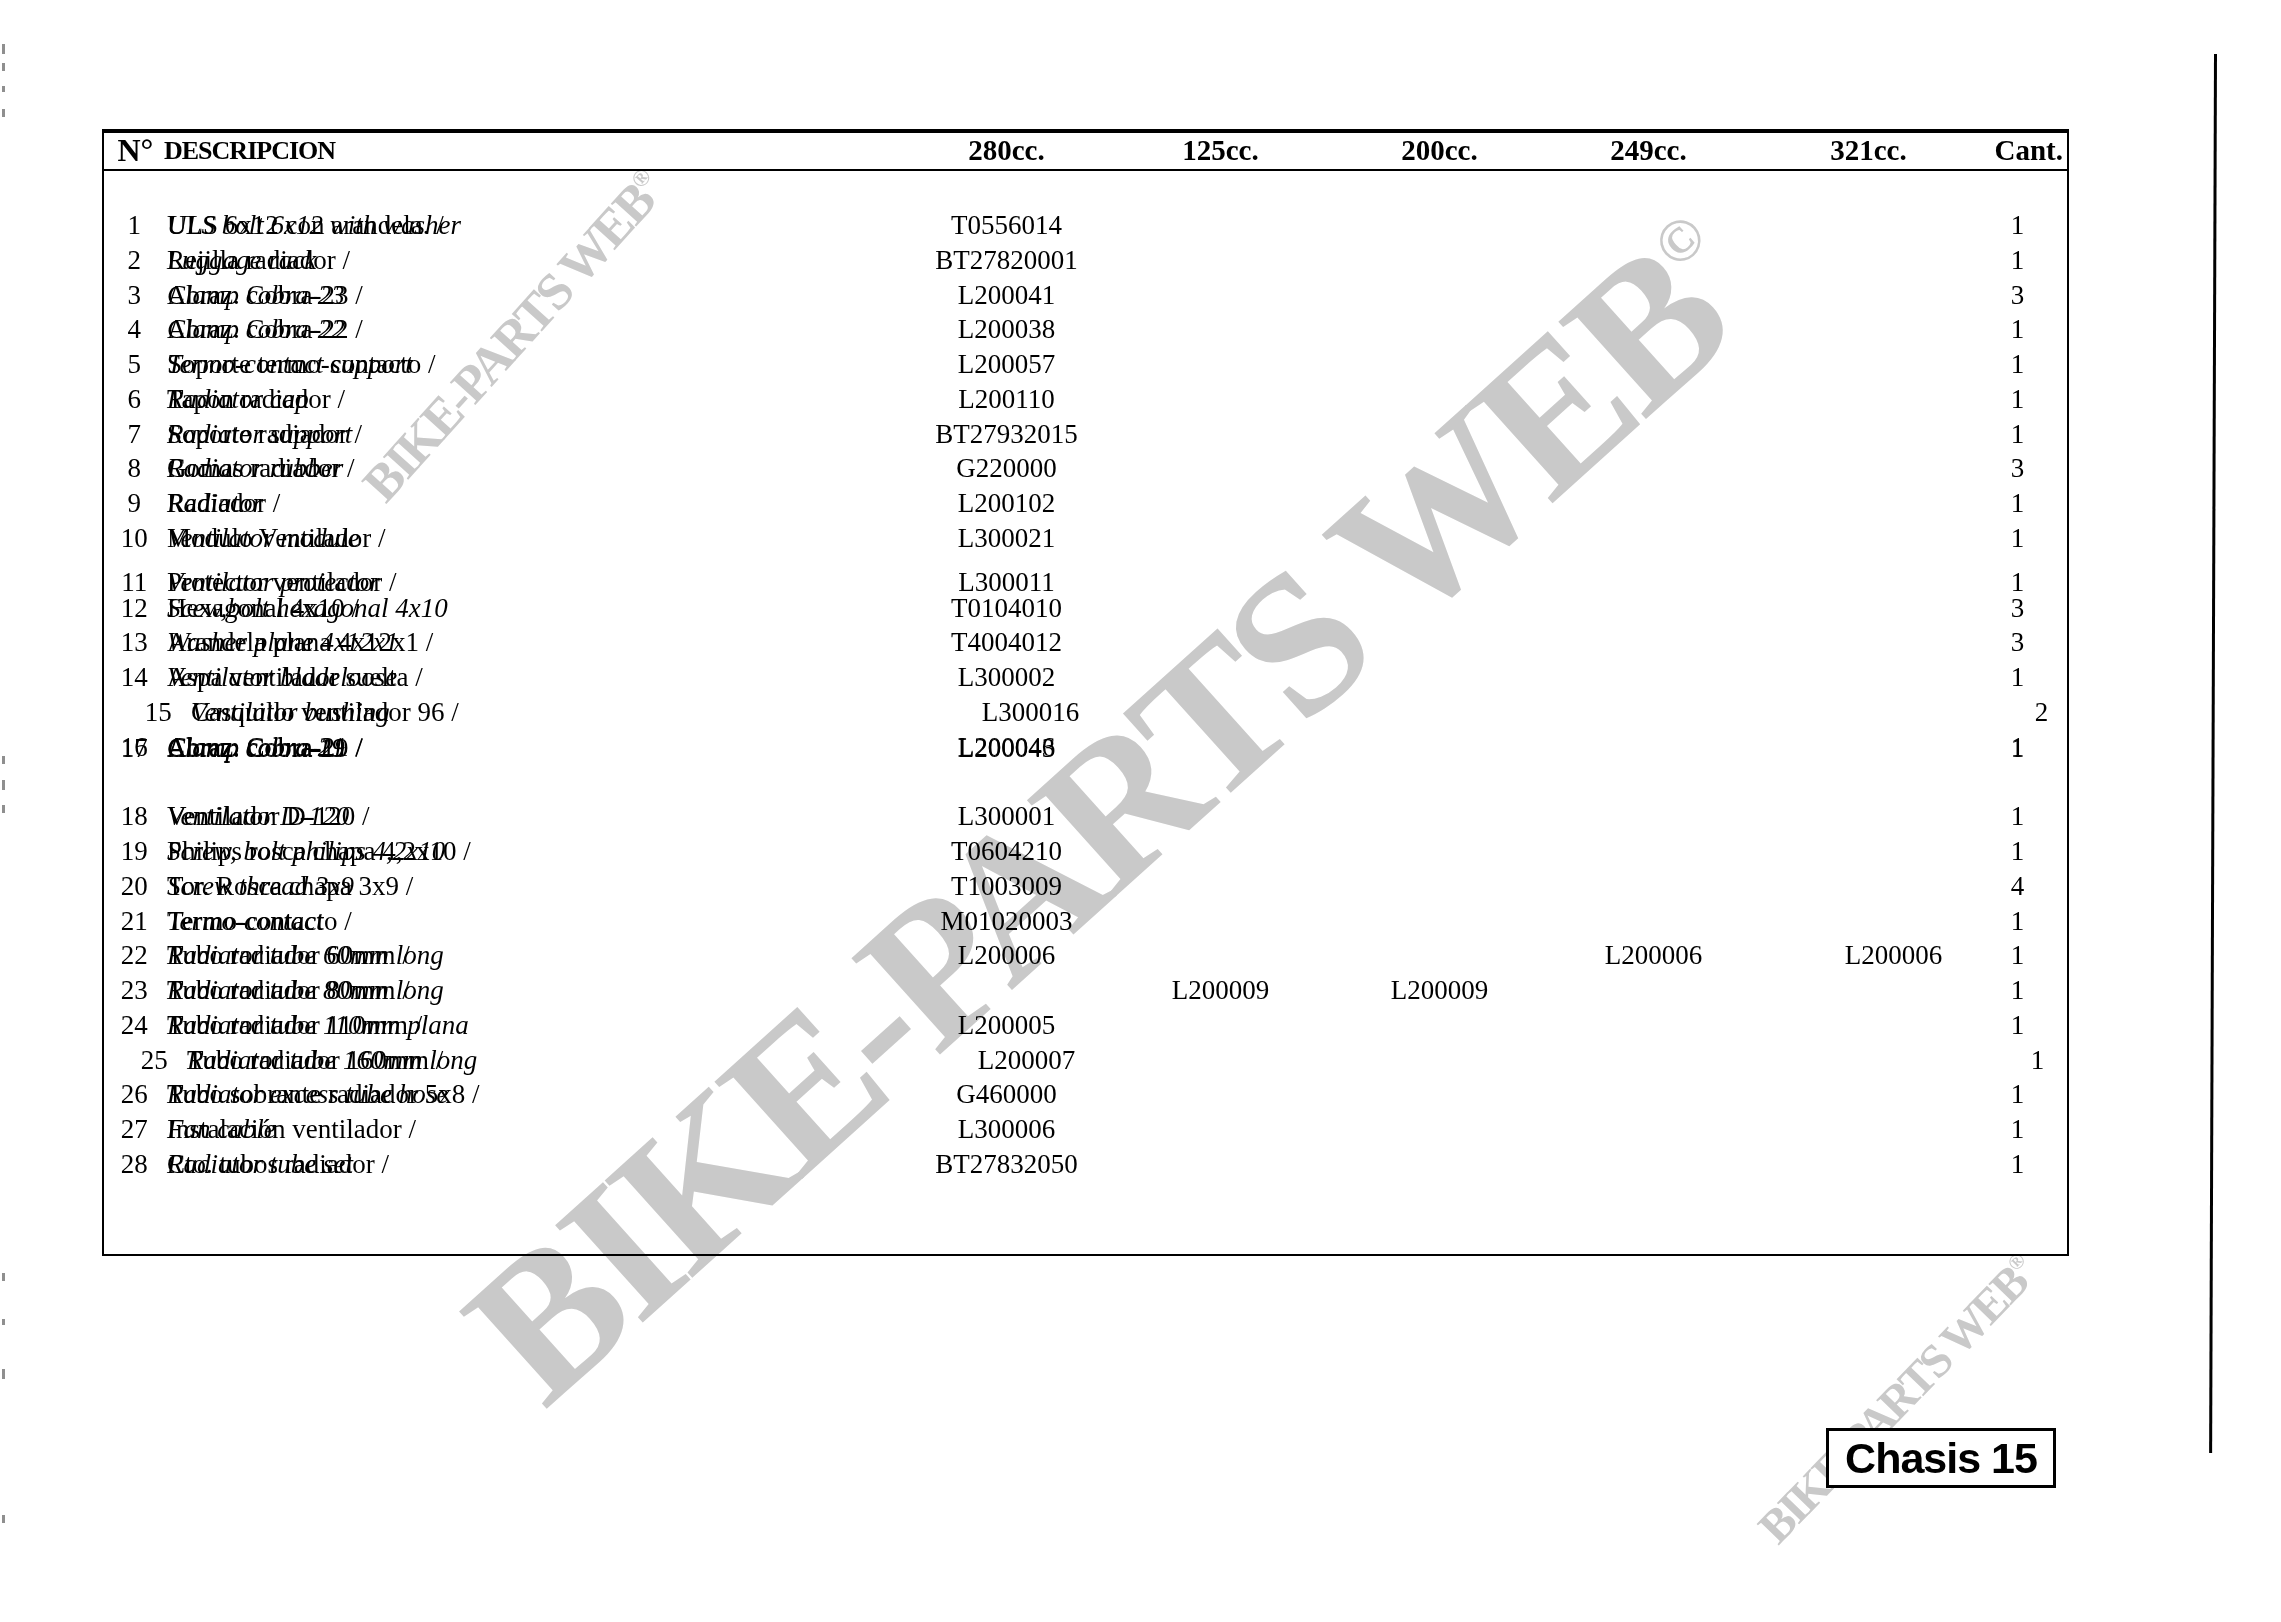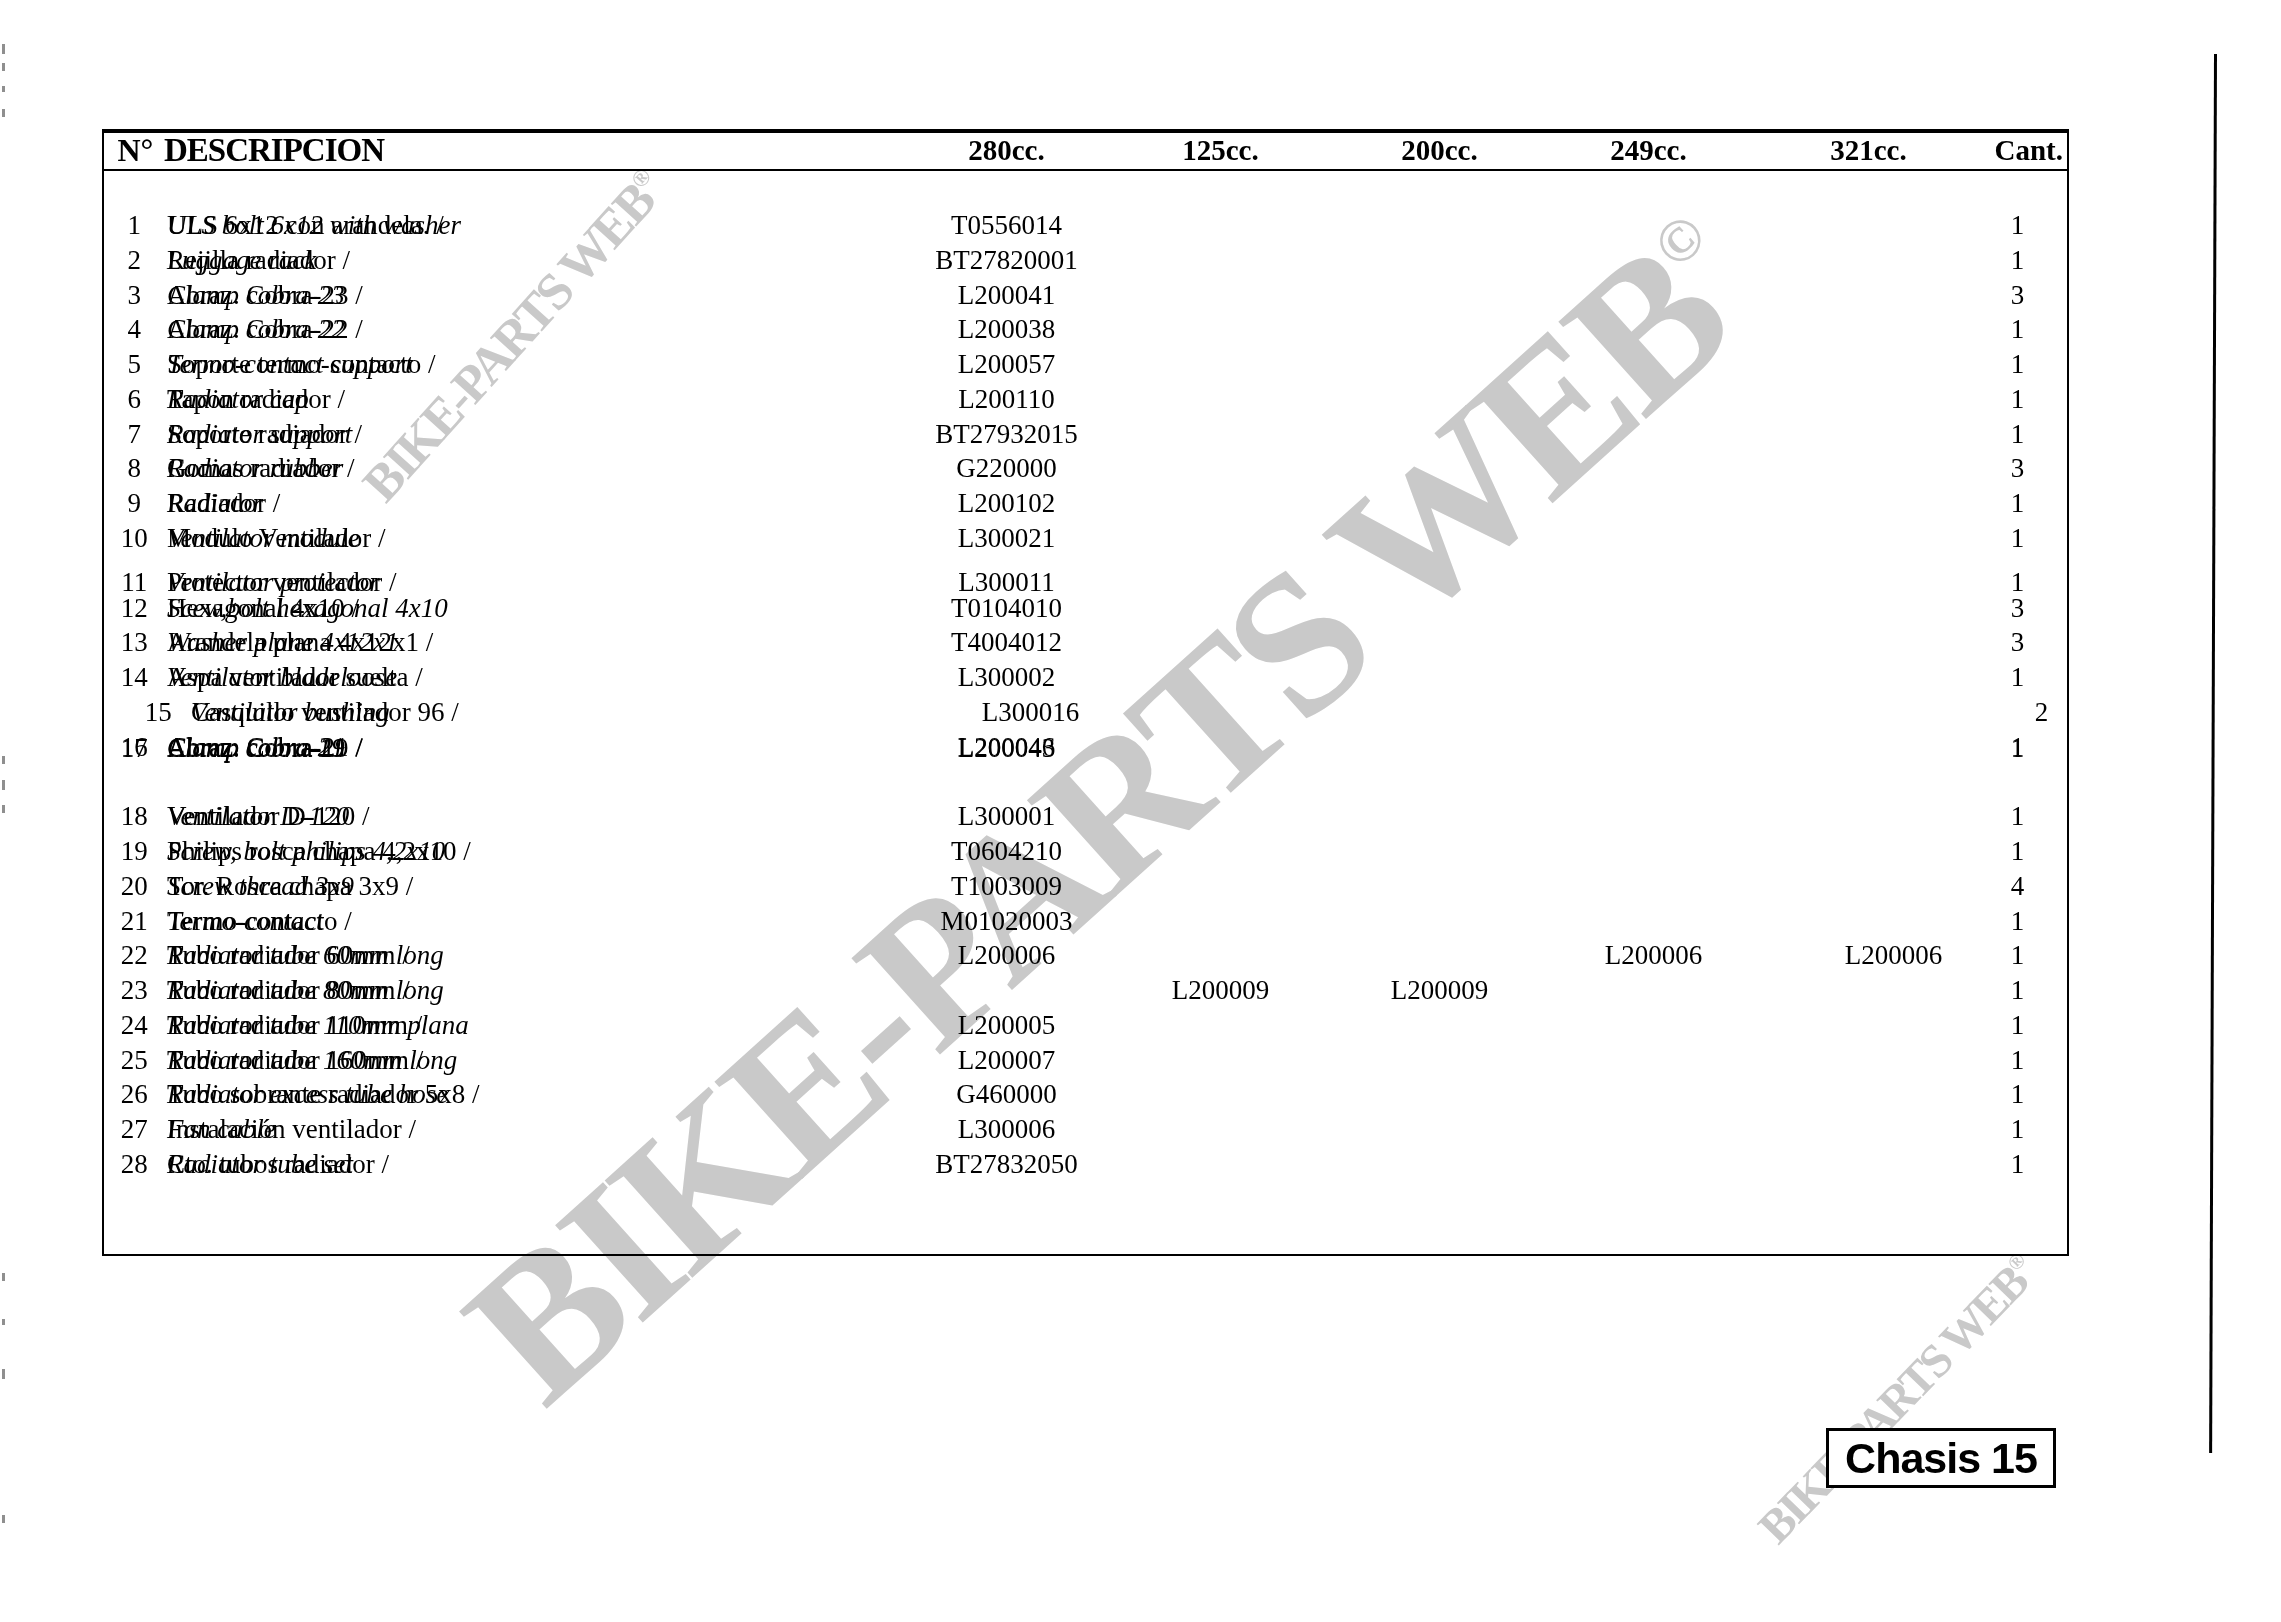--- a/index.html
+++ b/index.html
@@ -65,21 +65,21 @@
   }
   .thead{
     position:absolute;left:0;top:0;
     width:100%;height:36px;
     border-bottom:2.9px solid #000;
     background:#fff;
     font-weight:bold;
   }
   .thead span{position:absolute;top:0;line-height:35px;display:block;}
   .h-num{left:5.9px;width:51px;text-align:center;font-size:32px;}
-  .h-desc{left:60px;font-size:33px;letter-spacing:-1px;}
+  .h-desc{left:60px;font-size:26px;letter-spacing:-1px;}
   .h-col{width:195px;text-align:center;font-size:29px;}
   .h-c0{left:805px;}
   .h-c1{left:1019px;}
   .h-c2{left:1238px;}
   .h-c3{left:1447px;}
   .h-c4{left:1667px;}
   .h-qty{left:1813px;width:146px;text-align:right;font-size:29px;}
   .tbody{position:absolute;left:0;top:36px;width:100%;bottom:0;}
   .row{position:absolute;left:0;width:100%;height:35px;line-height:35px;font-size:27px;}
   .row span{display:block;position:absolute;top:0;}
@@ -448,21 +448,21 @@
             <span>Tubo radiador 110mm / </span>
             <span class="en">Radiator tube 110mm plana</span>
           </span>
           <span class="c-part p280">L200005</span>
           <span class="c-part p125"></span>
           <span class="c-part p200"></span>
           <span class="c-part p249"></span>
           <span class="c-part p321"></span>
           <span class="c-qty">1</span>
         </div>
-        <div class="row" style="top: 874px;">
+        <div class="row" style="top: 874px; margin-left: 20px;">
           <span class="c-num">25</span>
           <span class="c-desc">
             <span>Tubo radiador 160mm / </span>
             <span class="en">Radiator tube 160mm long</span>
           </span>
           <span class="c-part p280">L200007</span>
           <span class="c-part p125"></span>
           <span class="c-part p200"></span>
           <span class="c-part p249"></span>
           <span class="c-part p321"></span>

